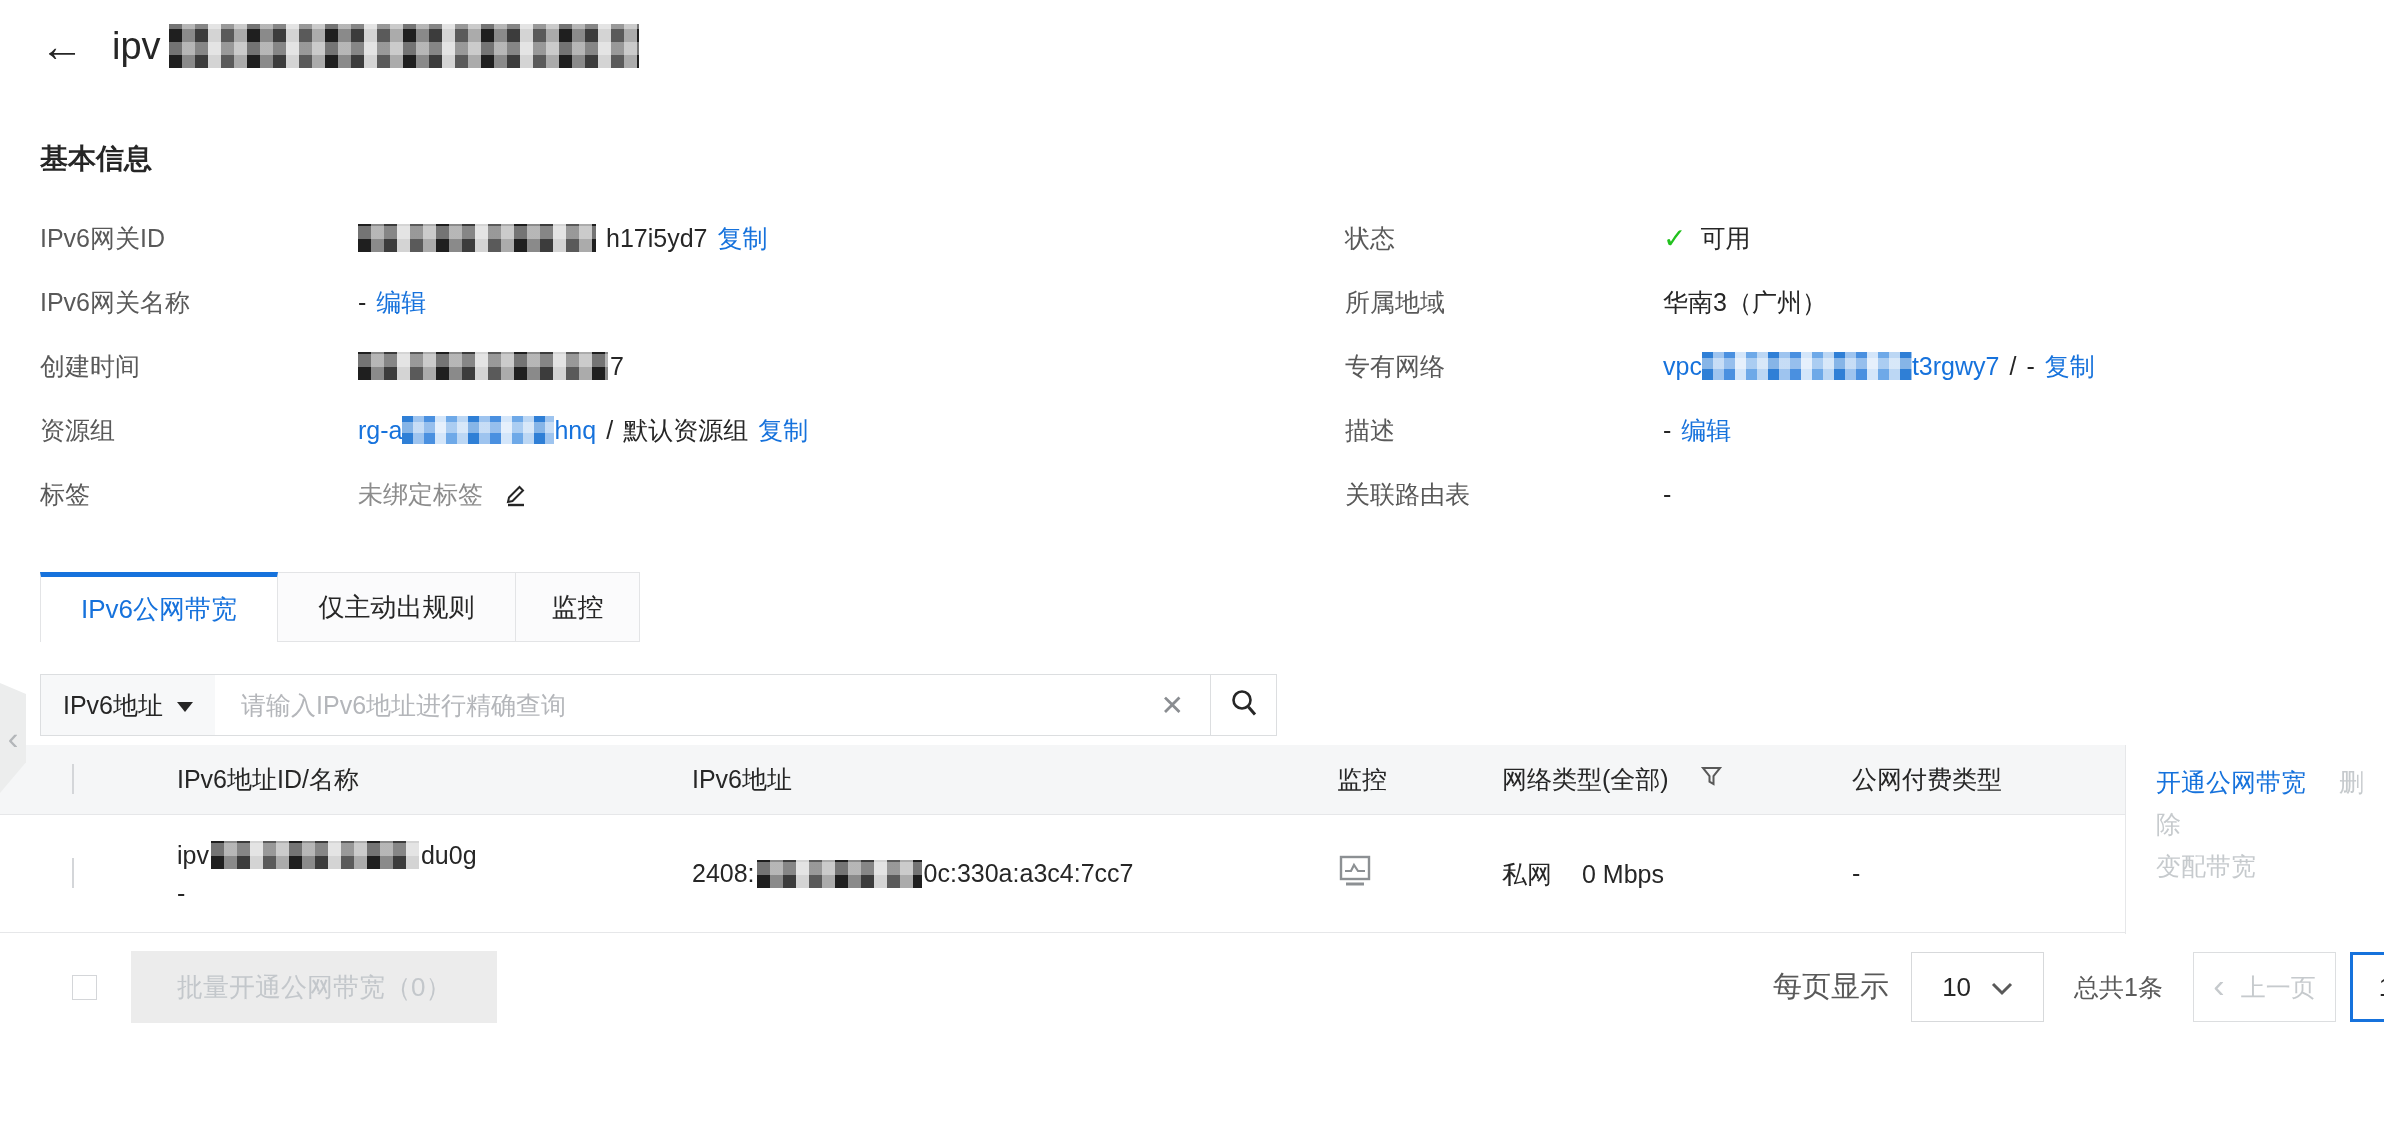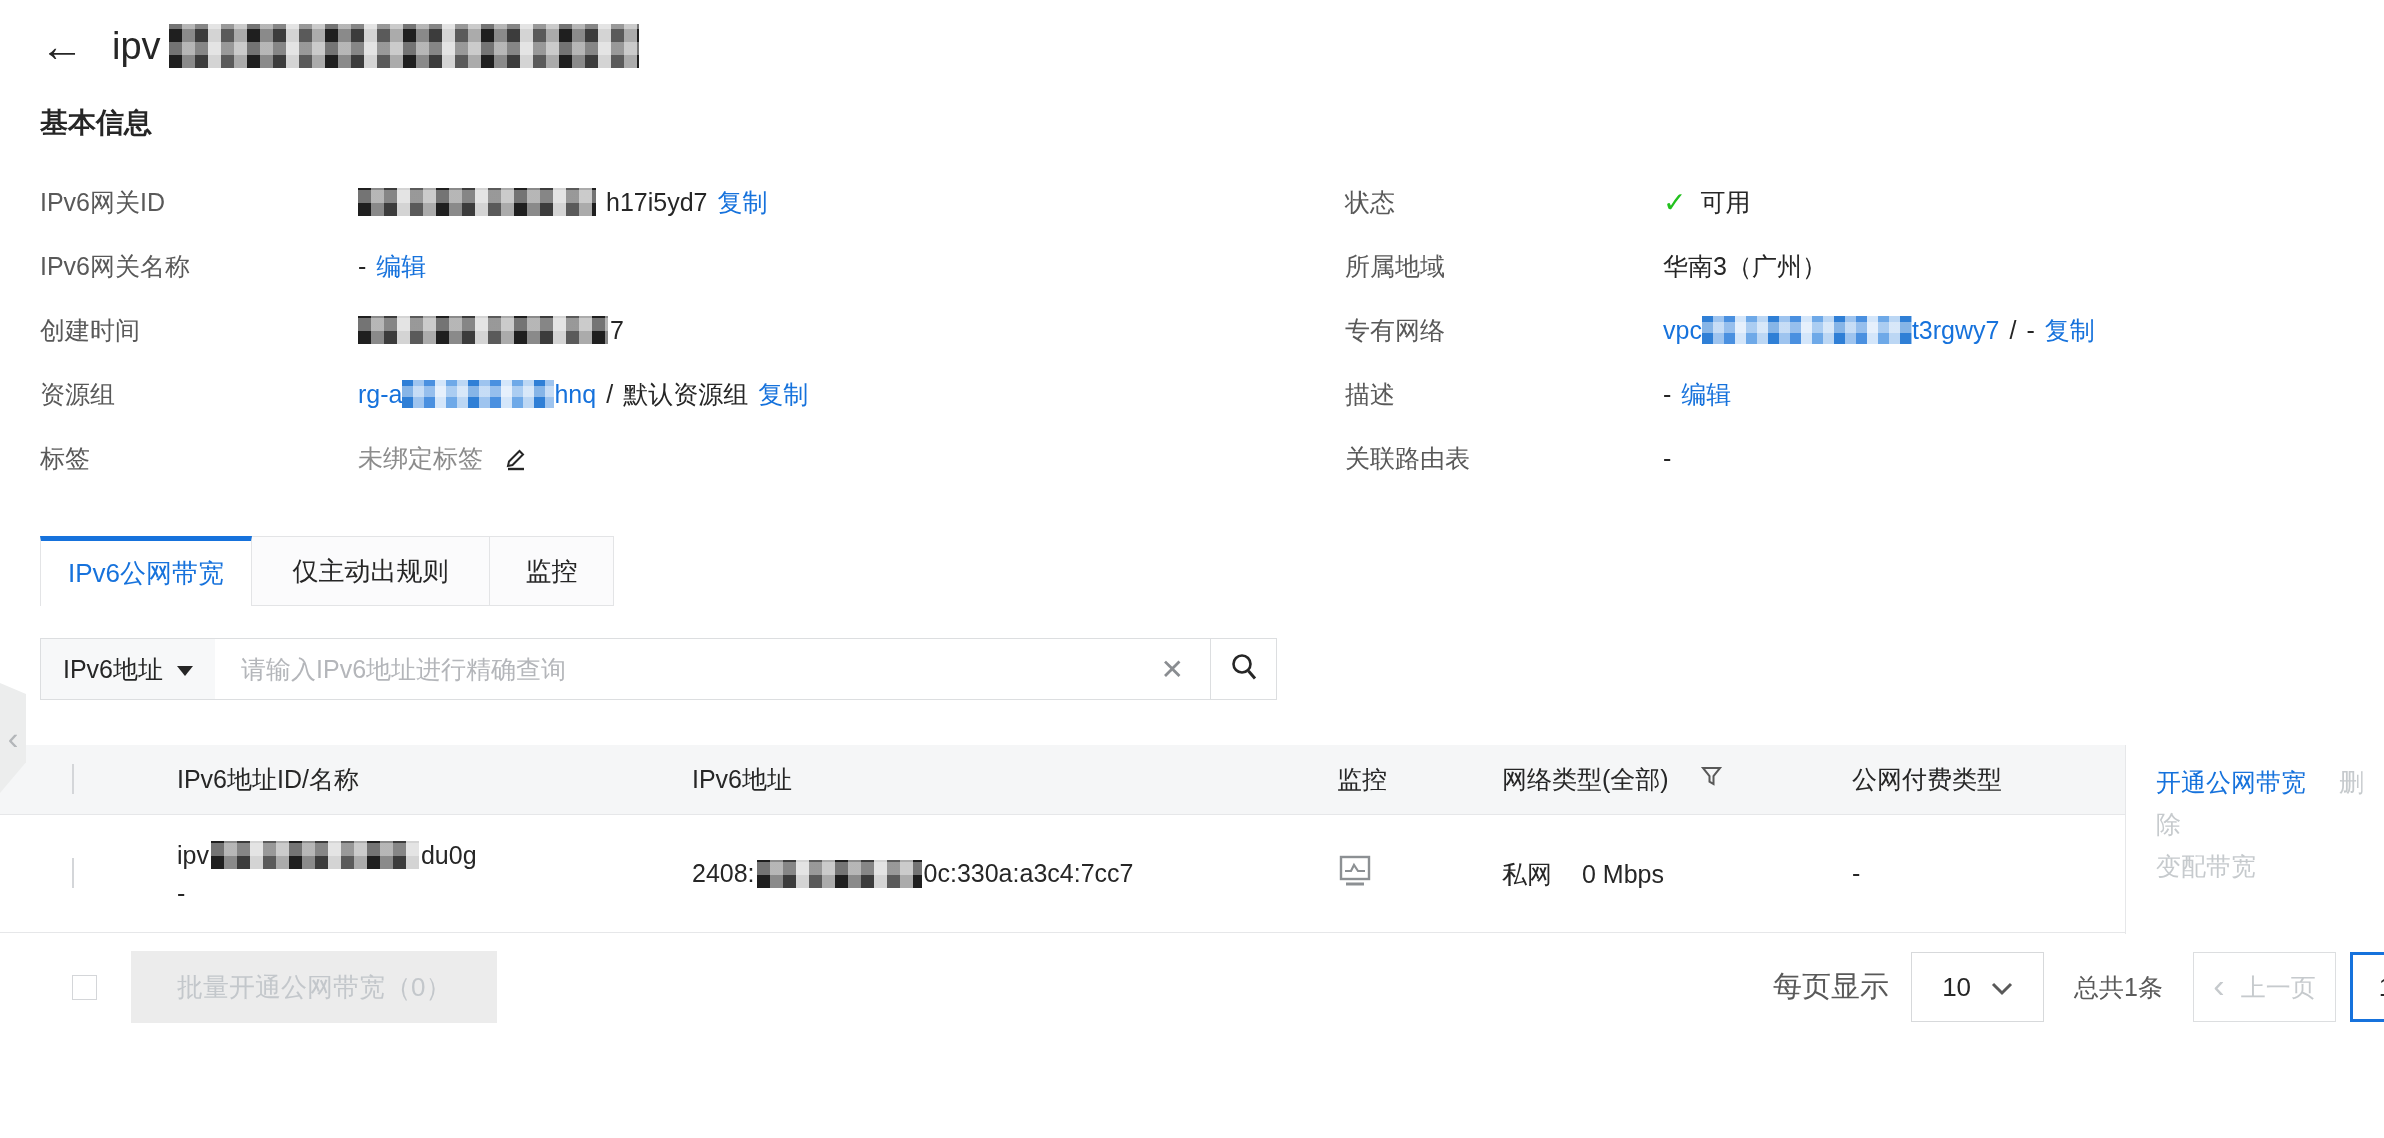--- a/index.html
+++ b/index.html
@@ -24,38 +24,38 @@
   .mosaic{display:inline-block;vertical-align:middle;
     background:
       repeating-linear-gradient(0deg, rgba(255,255,255,0) 0 13px, rgba(255,255,255,.38) 13px 26px),
       repeating-linear-gradient(90deg,#1f1f1f 0 13px,#8a8a8a 13px 26px,#3c3c3c 26px 39px,#d4d4d4 39px 52px,#5a5a5a 52px 65px,#ababab 65px 78px);}
   .mosaic-blue{background:
       repeating-linear-gradient(0deg, rgba(255,255,255,0) 0 11px, rgba(255,255,255,.42) 11px 22px),
       repeating-linear-gradient(90deg,#2f7fd6 0 11px,#9ec4ef 11px 22px,#4a90e0 22px 33px,#d4e6fa 33px 44px,#6ea9e8 44px 55px,#bcd7f4 55px 66px);}
   .t-mosaic{width:470px;height:44px;margin-left:8px}
 
   
-  .basic{margin:36px 0 0 40px}
+  .basic{margin:72px 0 0 40px}
   .basic h2{font-size:28px;font-weight:700;margin-bottom:28px}
   .cols{display:flex}
   .col-l{width:1305px}
   .col-r{flex:1}
   .info-row{display:flex;align-items:center;height:64px}
   .info-label{width:318px;font-size:25px;color:var(--label);flex:none}
   .info-value{font-size:25px;display:flex;align-items:center;gap:10px}
   .lnk{color:var(--link);cursor:pointer;text-decoration:none}
   .v-mosaic{height:28px}
   .gray{color:#8c8c8c}
   .ok-check{color:var(--ok);font-size:28px;font-weight:700;margin-right:4px}
   .pencil{margin-left:10px;cursor:pointer;display:inline-flex}
 
   
   .tabs{display:flex;align-items:stretch;margin:46px 0 0 40px;height:70px}
   .tab{display:flex;align-items:center;justify-content:center;font-size:26px;cursor:pointer}
-  .tab.active{width:212px;color:var(--link);background:#fff;
+  .tab.active{width:238px;color:var(--link);background:#fff;
       border-top:5px solid var(--link);border-left:1px solid #e3e4e6;border-right:1px solid #e3e4e6}
   .tab.idle{background:#fbfbfc;border:1px solid #e3e4e6;border-left:none;color:var(--text)}
   .tab.idle.t2{width:238px}
   .tab.idle.t3{width:124px}
 
   
   .searchbar{display:flex;align-items:center;height:62px;width:1237px;margin:32px 0 0 40px;
       border:1px solid var(--border);background:#fff}
   .s-select{display:flex;align-items:center;gap:14px;background:#f7f8f9;height:100%;
       padding:0 22px;font-size:25px;cursor:pointer;flex:none}

